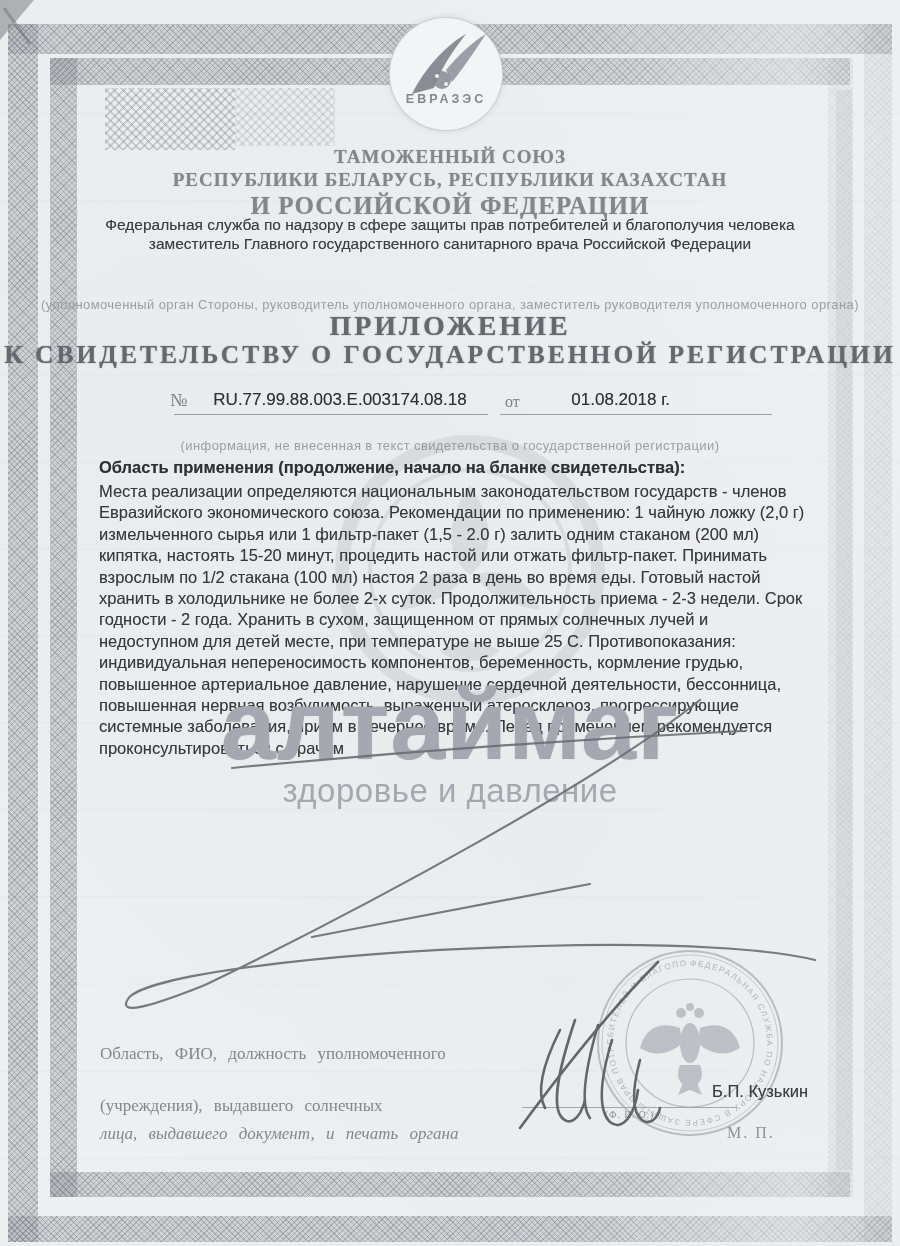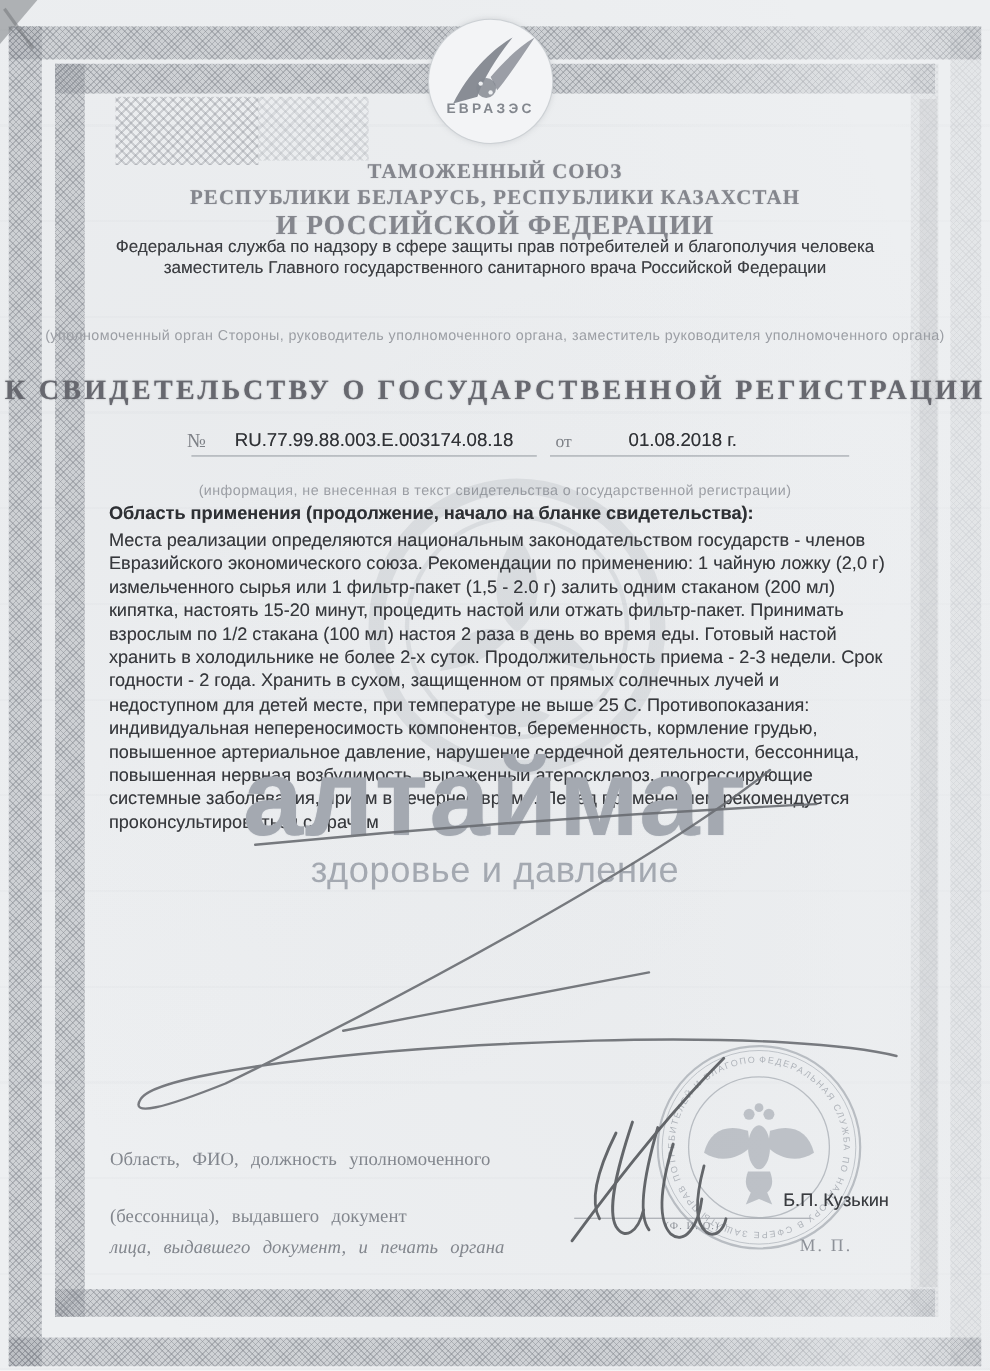--- a/index.html
+++ b/index.html
@@ -110,20 +110,21 @@
 
   <div class="abs centered serifcaps" style="top:146px; font-size:19px;">ТАМОЖЕННЫЙ СОЮЗ</div>
   <div class="abs centered serifcaps" style="top:169px; font-size:19px;">РЕСПУБЛИКИ БЕЛАРУСЬ, РЕСПУБЛИКИ КАЗАХСТАН</div>
   <div class="abs centered serifcaps" style="top:192px; font-size:25px;">И РОССИЙСКОЙ ФЕДЕРАЦИИ</div>
 
   <div class="abs centered agency" style="top:216px;">Федеральная служба по надзору в сфере защиты прав потребителей и благополучия человека</div>
   <div class="abs centered agency" style="top:235px;">заместитель Главного государственного санитарного врача Российской Федерации</div>
 
   <div class="abs centered fineprint" style="top:297px;">(уполномоченный орган Стороны, руководитель уполномоченного органа, заместитель руководителя уполномоченного органа)</div>
 
+  <div class="abs centered bigtitle" style="top:310px; font-size:28px;">ПРИЛОЖЕНИЕ</div>
   <div class="abs centered bigtitle" style="top:340px; font-size:25.5px;">К СВИДЕТЕЛЬСТВУ О ГОСУДАРСТВЕННОЙ РЕГИСТРАЦИИ</div>
 
   <div class="abs graylabel" style="left:170px; top:390px; font-size:18px;">№</div>
   <div class="abs numtext" style="left:190px; top:390px; width:300px; text-align:center;">RU.77.99.88.003.E.003174.08.18</div>
   <div class="underline" style="left:174px; top:414px; width:314px;"></div>
   <div class="abs graylabel" style="left:505px; top:393px; font-size:16px;">от</div>
   <div class="abs numtext" style="left:540px; top:390px; width:130px; text-align:right;">01.08.2018 г.</div>
   <div class="underline" style="left:500px; top:414px; width:272px;"></div>
 
   <div class="abs centered fineprint" style="top:438px;">(информация, не внесенная в текст свидетельства о государственной регистрации)</div>
@@ -161,21 +162,21 @@
       <ellipse cx="110" cy="110" rx="10" ry="20"></ellipse>
       <path d="M100,95 C80,88 65,95 60,115 C75,125 92,120 102,110 Z"></path>
       <path d="M120,95 C140,88 155,95 160,115 C145,125 128,120 118,110 Z"></path>
       <path d="M100,132 C95,145 100,152 110,155 C120,152 125,145 120,132 Z"></path>
       <path d="M103,150 L98,162 L110,157 L122,162 L117,150 Z"></path>
     </g>
   </svg>
 
   <div class="abs footcap" style="left:100px; top:1044px;">Область, ФИО, должность уполномоченного</div>
   <div class="abs footcap" style="left:100px; top:1124px;font-style:italic;">лица, выдавшего документ, и печать органа</div>
-  <div class="abs footcap" style="left:100px; top:1096px;">(бессонница), выдавшего документ</div>
+  <div class="abs footcap" style="left:100px; top:1096px;">(учреждения), выдавшего солнечных</div>
 
   <div class="underline" style="left:522px; top:1107px; width:215px; background:#a2a6ac;"></div>
   <div class="abs fiocap" style="left:522px; top:1110px; width:215px; text-align:center; filter:blur(.3px);">(Ф. И. О.)</div>
 
   <div class="abs signer" style="left:712px; top:1082px;">Б.П. Кузькин</div>
   <div class="abs mp" style="left:727px; top:1124px;">М. П.</div>
 
   <svg class="abs" style="left:0; top:0;" width="900" height="1246" viewBox="0 0 900 1246">
     <g fill="none" stroke="#6a6d72" stroke-width="2.2" stroke-linecap="round" opacity="0.9">
       <path d="M232,768 C420,750 600,738 742,731"></path>

